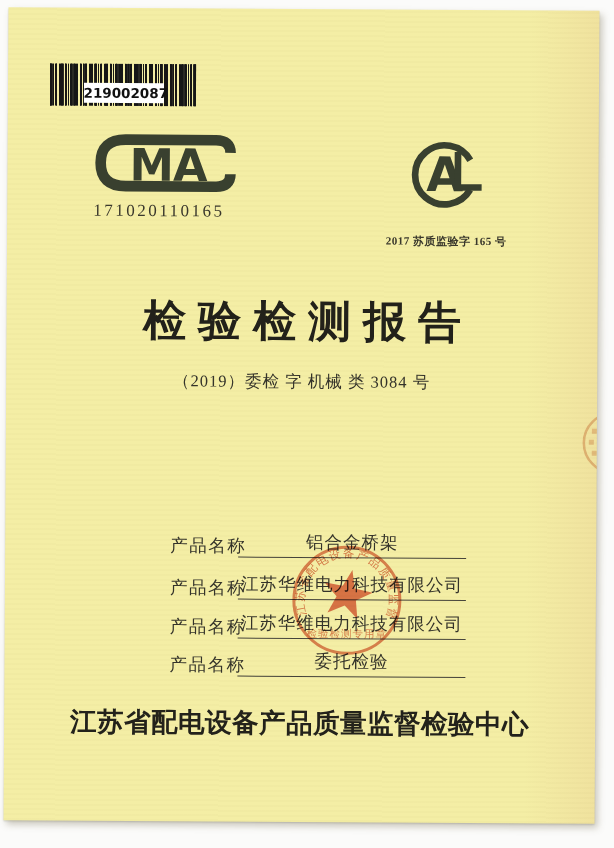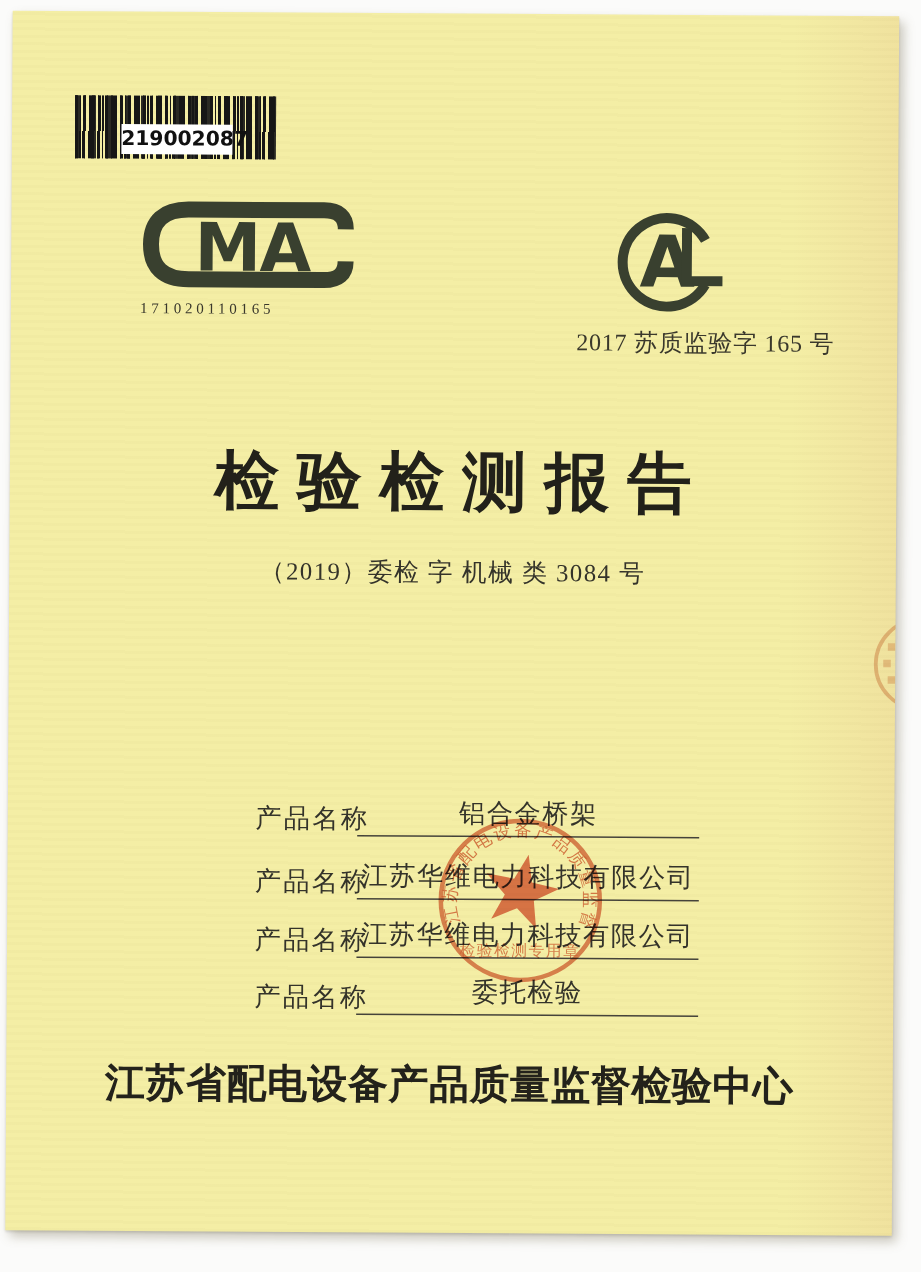--- a/index.html
+++ b/index.html
@@ -17,43 +17,43 @@
     background:
       repeating-linear-gradient(0deg, rgba(120,100,40,.025) 0 2px, rgba(0,0,0,0) 2px 5px),
       linear-gradient(90deg, rgba(0,0,0,0) 88%, rgba(205,120,100,.10) 100%),
       var(--paper);
     transform:rotate(.35deg);transform-origin:50% 50%;
     box-shadow:3px 4px 7px rgba(110,100,70,.35), 0 1px 2px rgba(0,0,0,.15);
     overflow:hidden;
   }
   
   .barcode{
-    position:absolute;left:42px;top:56px;width:134px;height:42px;
+    position:absolute;left:42px;top:56px;width:146px;height:42px;
   }
   .bars{
     position:absolute;inset:0;
     background:
       repeating-linear-gradient(90deg,#161616 0 2px,rgba(0,0,0,0) 2px 5px),
       repeating-linear-gradient(90deg,#161616 0 1px,rgba(0,0,0,0) 1px 3px),
       repeating-linear-gradient(90deg,rgba(25,25,25,.92) 0 3px,rgba(0,0,0,0) 3px 11px);
   }
   .barcode-label{
     position:absolute;left:23%;bottom:3px;width:55%;height:20px;background:#fff;
     font-family:"DejaVu Sans","Liberation Sans",sans-serif;
     font-weight:bold;font-size:13.5px;line-height:20px;text-align:center;color:#111;
   }
   
   .cma{position:absolute;left:84px;top:124px;width:160px;}
   .cma svg{display:block;}
   .cma-num{
-    margin-top:7px;padding-left:2px;font-size:10px;letter-spacing:2.5px;color:#3a382c;
+    margin-top:7px;padding-left:2px;font-size:17px;letter-spacing:2.5px;color:#3a382c;
   }
   .cal{position:absolute;left:377px;top:126px;width:124px;text-align:center;}
   .cal svg{display:block;margin:0 auto 0 22px;}
-  .cal-num{margin-top:5px;font-size:16px;letter-spacing:.5px;color:#3a382c;white-space:nowrap;}
+  .cal-num{margin-top:20px;font-size:11px;letter-spacing:.5px;color:#3a382c;white-space:nowrap;font-weight:bold;}
   
   .title{
     position:absolute;left:0;top:284px;width:100%;margin:0;
     font-size:43px;font-weight:bold;letter-spacing:12px;text-indent:12px;
     text-align:center;color:#22211a;
   }
   .report-no{
     position:absolute;left:0;top:362px;width:100%;
     font-size:16.5px;letter-spacing:1px;text-align:center;color:#34332a;
   }

